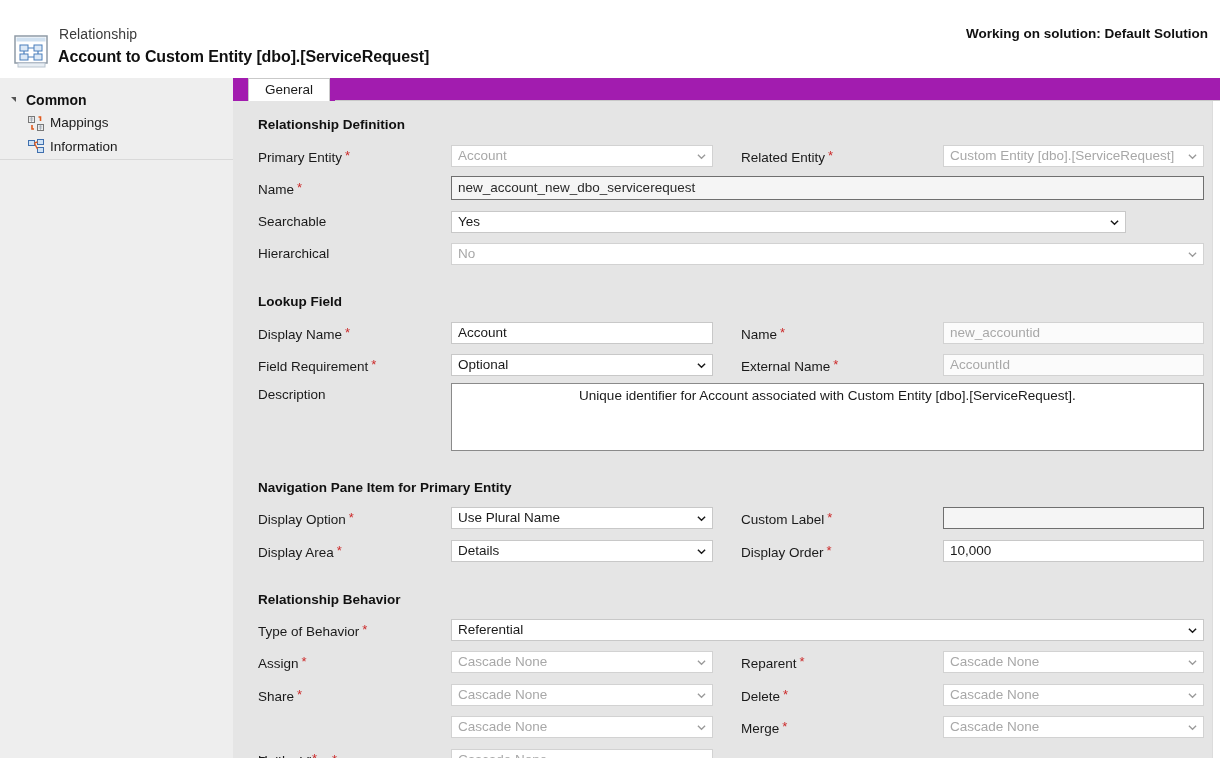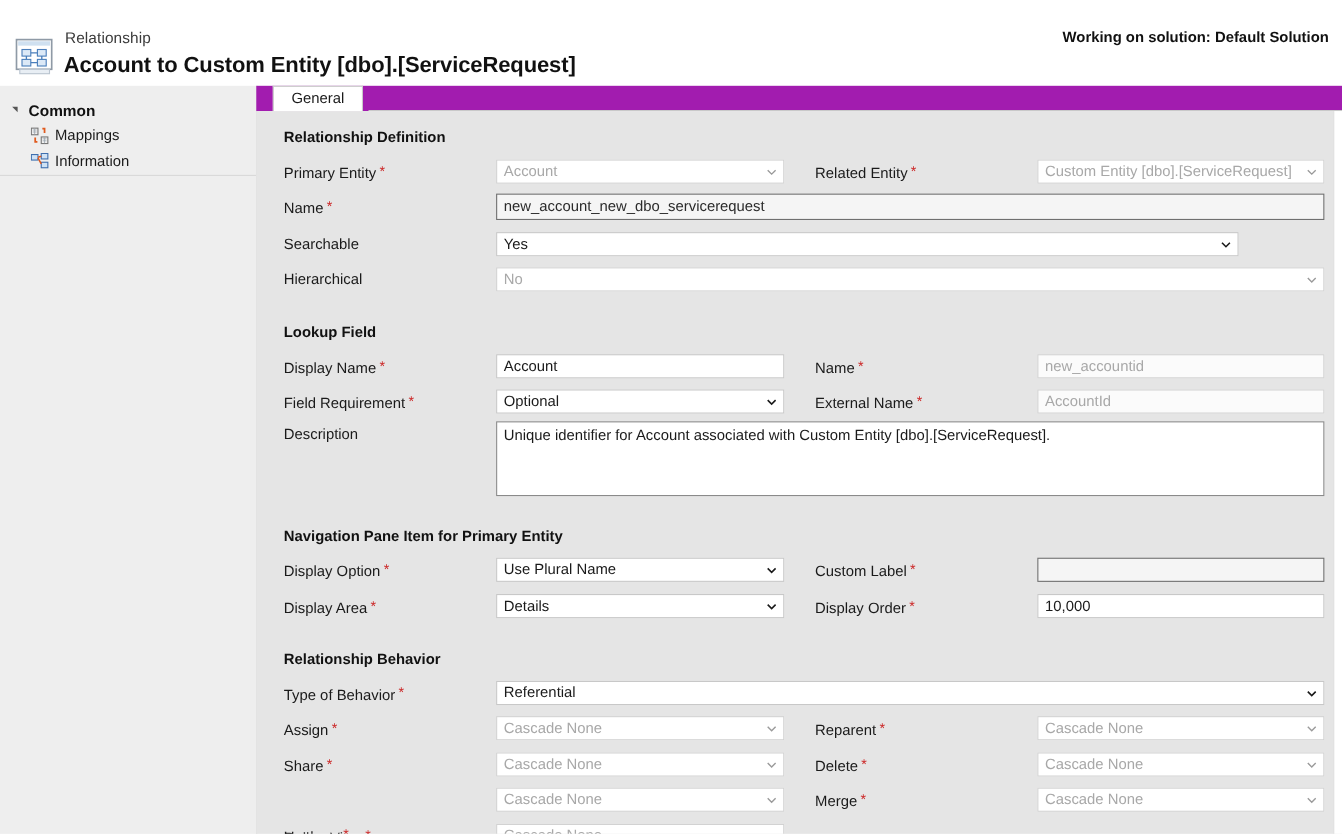--- a/index.html
+++ b/index.html
@@ -9,21 +9,21 @@
     font-family:"Liberation Sans", sans-serif;
     font-size:13.5px;
     color:#1a1a1a;
     -webkit-font-smoothing:antialiased;
   }
   
   .header{position:absolute;left:0;top:0;width:1220px;height:78px;background:#ffffff;}
   .hdr-icon{position:absolute;left:12px;top:33px;width:40px;height:38px;}
   .hdr-icon svg{display:block;}
   .hdr-sub{position:absolute;left:59px;top:26px;font-size:14px;color:#3b3b3b;letter-spacing:.1px;}
-  .hdr-title{position:absolute;left:58px;top:48px;font-size:20px;font-weight:bold;color:#111111;letter-spacing:-.1px;white-space:nowrap;}
+  .hdr-title{position:absolute;left:58px;top:48px;font-size:16px;font-weight:bold;color:#111111;letter-spacing:-.1px;white-space:nowrap;}
   .hdr-solution{position:absolute;right:12px;top:26px;font-size:13.5px;font-weight:bold;color:#111111;white-space:nowrap;}
 
   
   .sidebar{position:absolute;left:0;top:78px;width:233px;height:680px;background:#eeeeee;border-right:1px solid #d6d6d6;}
   .nav-group{position:absolute;left:0;top:11px;width:233px;}
   .nav-group-hdr{position:relative;height:22px;line-height:22px;padding-left:26px;font-weight:bold;font-size:14px;color:#111;}
   .nav-caret{position:absolute;left:11px;top:8px;width:0;height:0;
     border-top:5px solid #555;border-left:5px solid transparent;}
   .nav-item{position:relative;height:24px;line-height:24px;padding-left:50px;font-size:13.5px;color:#1a1a1a;cursor:pointer;}
   .nav-item-icon{position:absolute;left:28px;top:4px;width:17px;height:17px;}
@@ -213,21 +213,21 @@
   <div class="fld-label" style="left:508px;top:256px;">
     <span>External Name</span><span class="req">*</span>
   </div>
   <div class="ctl txt disabled" style="left:710px;top:253px;width:261px;background:#fbfbfb;">
     <span>AccountId</span>
   </div>
 
   <div class="fld-label" style="left:25px;top:286px;">
     <span>Description</span>
   </div>
-  <div class="ta" style="left:218px;top:282px;width:753px;height:68px;">
+  <div class="ta" style="left:218px;top:282px;width:753px;height:68px;text-align:center;">
     <span>Unique identifier for Account associated with Custom Entity [dbo].[ServiceRequest].</span>
   </div>
 
   <div class="section-title" style="left:25px;top:379px;">Navigation Pane Item for Primary Entity</div>
 
   <div class="fld-label" style="left:25px;top:409px;">
     <span>Display Option</span><span class="req">*</span>
   </div>
   <div class="ctl sel" style="left:218px;top:406px;width:262px;">
     <span>Use Plural Name</span>

